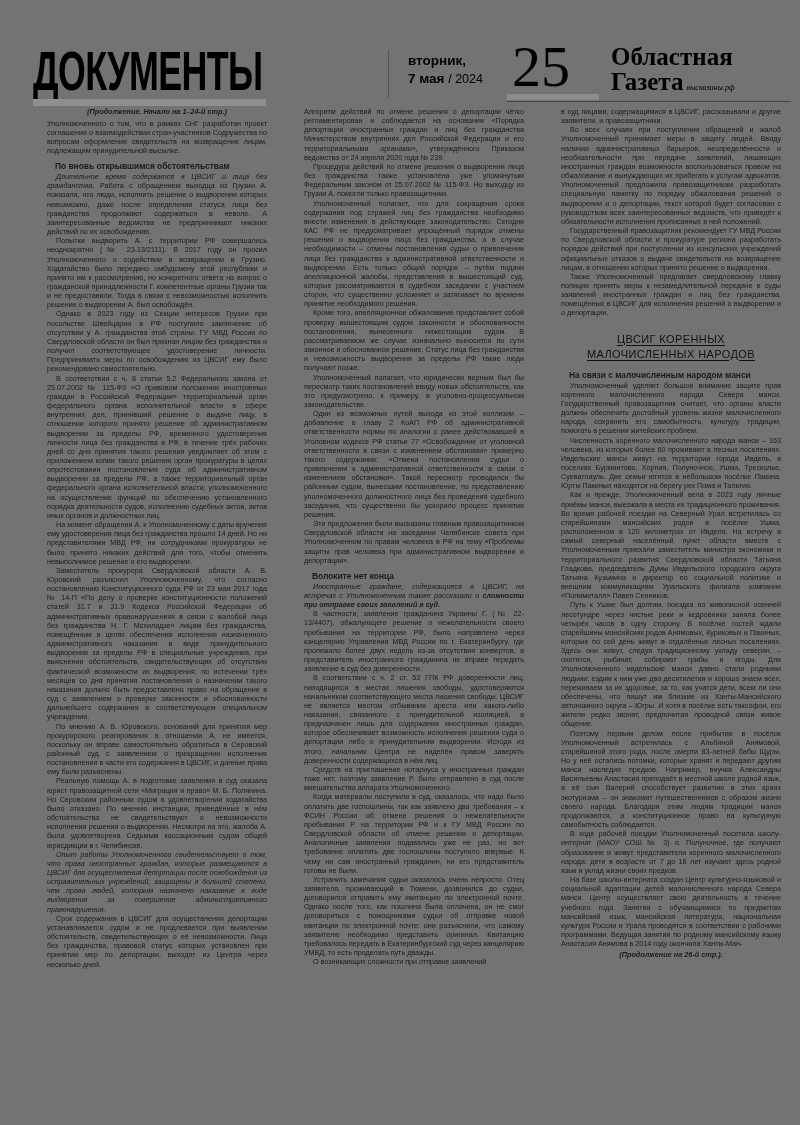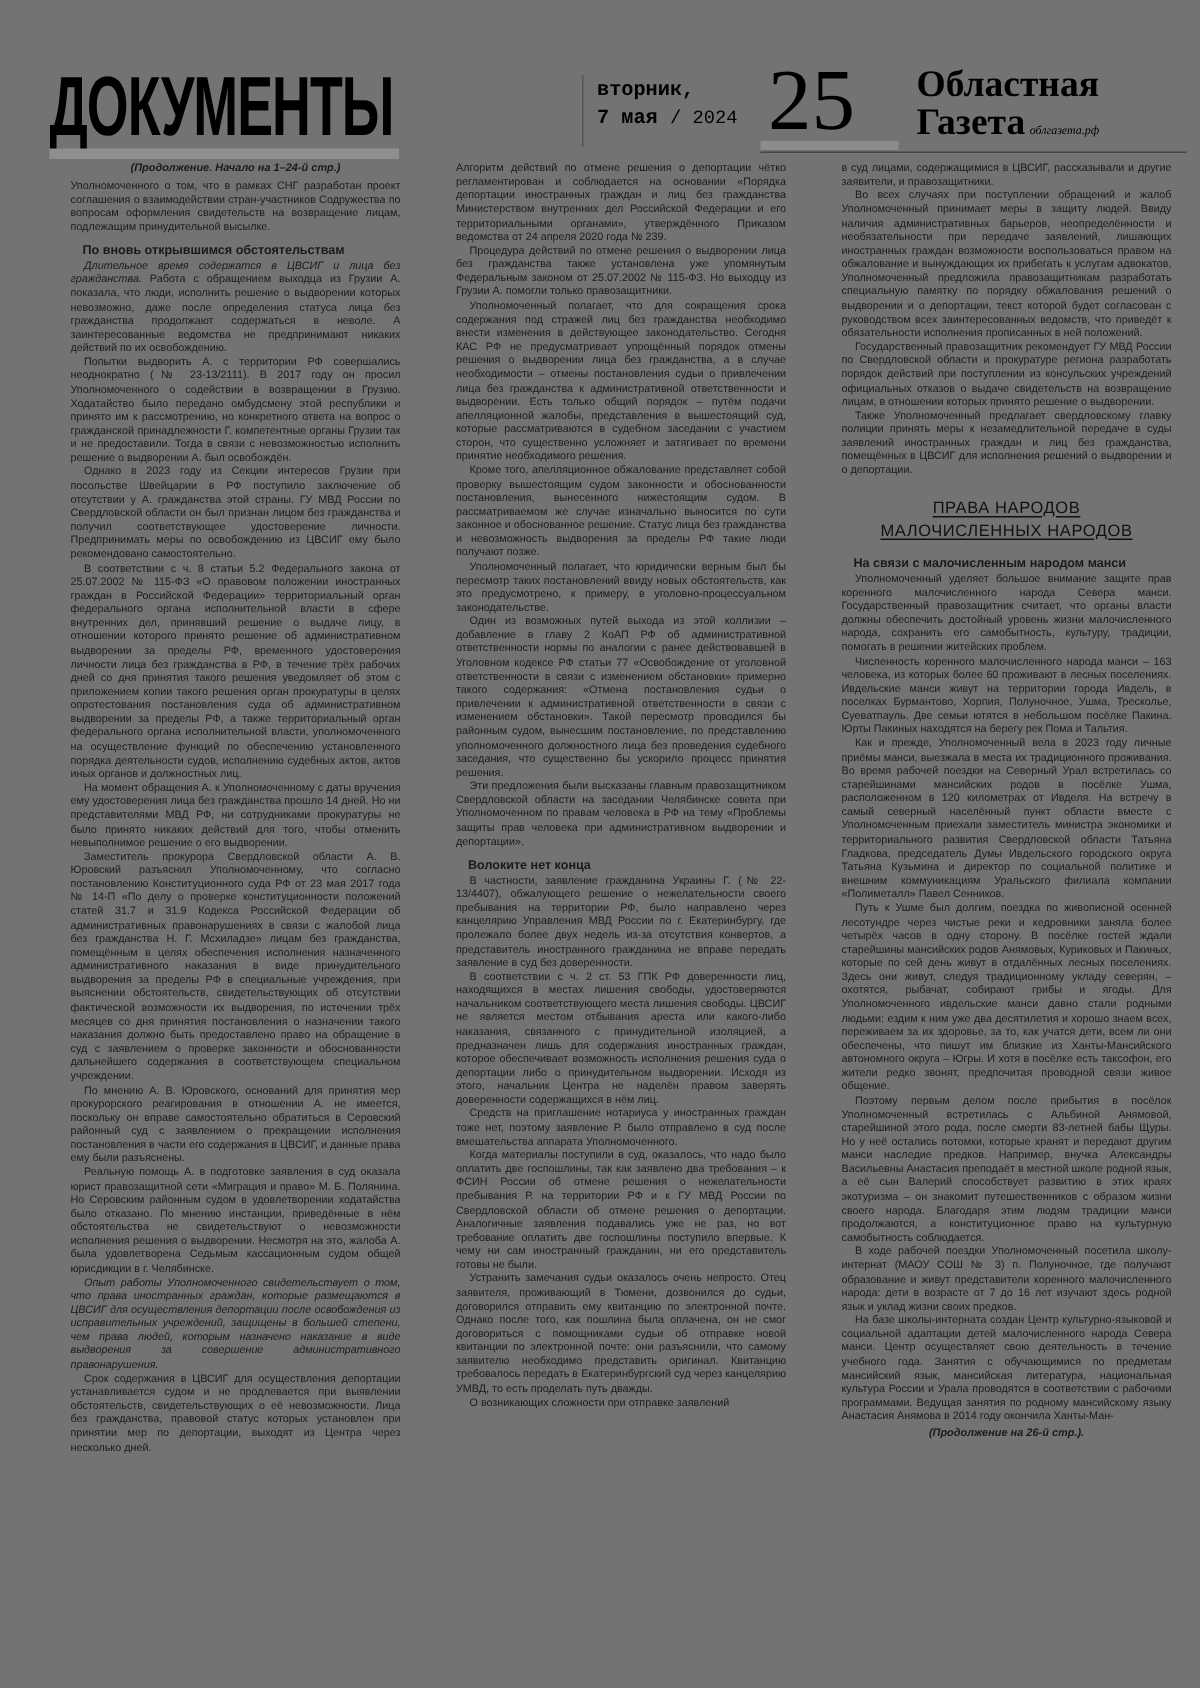--- a/index.html
+++ b/index.html
@@ -3,21 +3,21 @@
 <meta charset="utf-8">
 <style>
   html,body{margin:0;padding:0;background:#e8e8e8;}
   .page{position:relative;width:800px;height:1125px;background:#737373;margin:0 auto;
         font-family:"Liberation Sans","DejaVu Sans",sans-serif;color:#1a1a1a;overflow:hidden;}
   
   .hdr-title{position:absolute;left:33px;top:46px;font-weight:700;font-size:56px;line-height:50px;
              letter-spacing:-1px;transform:scaleX(0.64);transform-origin:left top;white-space:nowrap;color:#000;}
   .hdr-title-bar{position:absolute;left:33px;top:99px;width:233px;height:7px;background:#8f8f8f;}
   .hdr-vline{position:absolute;left:388px;top:50px;width:1px;height:48px;background:#555;}
-  .hdr-date{position:absolute;left:398px;top:52px;font-family:Liberation Mono, monospace;
+  .hdr-date{position:absolute;left:408px;top:52px;font-family:Liberation Sans, sans-serif;
             font-size:13.5px;line-height:18px;color:#000;}
   .hdr-date .b{font-weight:700;}
   .hdr-date .r{font-weight:400;font-size:12.5px;}
   .hdr-pageno{position:absolute;left:512px;top:38px;font-family:"Liberation Serif","DejaVu Serif",serif;
               font-size:58px;line-height:58px;color:#000;}
   .hdr-pageno-bar{position:absolute;left:507px;top:94px;width:92px;height:6px;background:#8c8c8c;}
   .hdr-rule{position:absolute;left:507px;top:101px;width:284px;height:1px;background:#444;}
   .masthead{position:absolute;left:611px;top:44px;font-family:"Liberation Serif","DejaVu Serif",serif;
             font-weight:700;font-size:25px;line-height:25px;color:#000;}
   .masthead .site{font-weight:400;font-style:italic;font-size:8px;letter-spacing:0;margin-left:3px;}
@@ -52,21 +52,21 @@
         <span class="b">7 мая</span>
         <span class="r">/ 2024</span>
       </div>
     </div>
     <div class="hdr-pageno">25</div>
     <div class="hdr-pageno-bar"></div>
     <div class="hdr-rule"></div>
     <div class="masthead">
       <div>Областная</div>
       <div>
-        <span>Газета</span><span class="site">облгазета.рф</span>
+        <span>Газета</span><span class="site">высказаны.рф</span>
       </div>
     </div>
   </div>
 
   <div class="cols">
 
     <div class="col">
       <p class="cont-note">(Продолжение. Начало на 1–24-й стр.)</p>
       <p class="p noind">Уполномоченного о том, что в рамках СНГ разработан проект соглашения о взаимодействии стран-участников Содружества по вопросам оформления свидетельств на возвращение лицам, подлежащим принудительной высылке.</p>
       <p class="colhead">По вновь открывшимся обстоятельствам</p>
@@ -84,34 +84,35 @@
 
     <div class="col">
       <p class="p noind">Алгоритм действий по отмене решения о депортации чётко регламентирован и соблюдается на основании «Порядка депортации иностранных граждан и лиц без гражданства Министерством внутренних дел Российской Федерации и его территориальными органами», утверждённого Приказом ведомства от 24 апреля 2020 года № 239.</p>
       <p class="p">Процедура действий по отмене решения о выдворении лица без гражданства также установлена уже упомянутым Федеральным законом от 25.07.2002 № 115-ФЗ. Но выходцу из Грузии А. помогли только правозащитники.</p>
       <p class="p">Уполномоченный полагает, что для сокращения срока содержания под стражей лиц без гражданства необходимо внести изменения в действующее законодательство. Сегодня КАС РФ не предусматривает упрощённый порядок отмены решения о выдворении лица без гражданства, а в случае необходимости – отмены постановления судьи о привлечении лица без гражданства к административной ответственности и выдворении. Есть только общий порядок – путём подачи апелляционной жалобы, представления в вышестоящий суд, которые рассматриваются в судебном заседании с участием сторон, что существенно усложняет и затягивает по времени принятие необходимого решения.</p>
       <p class="p">Кроме того, апелляционное обжалование представляет собой проверку вышестоящим судом законности и обоснованности постановления, вынесенного нижестоящим судом. В рассматриваемом же случае изначально выносится по сути законное и обоснованное решение. Статус лица без гражданства и невозможность выдворения за пределы РФ такие люди получают позже.</p>
       <p class="p">Уполномоченный полагает, что юридически верным был бы пересмотр таких постановлений ввиду новых обстоятельств, как это предусмотрено, к примеру, в уголовно-процессуальном законодательстве.</p>
       <p class="p">Один из возможных путей выхода из этой коллизии – добавление в главу 2 КоАП РФ об административной ответственности нормы по аналогии с ранее действовавшей в Уголовном кодексе РФ статьи 77 «Освобождение от уголовной ответственности в связи с изменением обстановки» примерно такого содержания: «Отмена постановления судьи о привлечении к административной ответственности в связи с изменением обстановки». Такой пересмотр проводился бы районным судом, вынесшим постановление, по представлению уполномоченного должностного лица без проведения судебного заседания, что существенно бы ускорило процесс принятия решения.</p>
       <p class="p">Эти предложения были высказаны главным правозащитником Свердловской области на заседании Челябинске совета при Уполномоченном по правам человека в РФ на тему «Проблемы защиты прав человека при административном выдворении и депортации».</p>
       <p class="colhead">Волоките нет конца</p>
+      <p class="p"><span class="it">Иностранные граждане, содержащиеся в ЦВСИГ, на встречах с Уполномоченным также рассказали о</span> <span class="bi">сложности при отправке своих заявлений в суд.</span></p>
       <p class="p">В частности, заявление гражданина Украины Г. (№ 22-13/4407), обжалующего решение о нежелательности своего пребывания на территории РФ, было направлено через канцелярию Управления МВД России по г. Екатеринбургу, где пролежало более двух недель из-за отсутствия конвертов, а представитель иностранного гражданина не вправе передать заявление в суд без доверенности.</p>
       <p class="p">В соответствии с ч. 2 ст. 53 ГПК РФ доверенности лиц, находящихся в местах лишения свободы, удостоверяются начальником соответствующего места лишения свободы. ЦВСИГ не является местом отбывания ареста или какого-либо наказания, связанного с принудительной изоляцией, а предназначен лишь для содержания иностранных граждан, которое обеспечивает возможность исполнения решения суда о депортации либо о принудительном выдворении. Исходя из этого, начальник Центра не наделён правом заверять доверенности содержащихся в нём лиц.</p>
       <p class="p">Средств на приглашение нотариуса у иностранных граждан тоже нет, поэтому заявление Р. было отправлено в суд после вмешательства аппарата Уполномоченного.</p>
       <p class="p">Когда материалы поступили в суд, оказалось, что надо было оплатить две госпошлины, так как заявлено два требования – к ФСИН России об отмене решения о нежелательности пребывания Р. на территории РФ и к ГУ МВД России по Свердловской области об отмене решения о депортации. Аналогичные заявления подавались уже не раз, но вот требование оплатить две госпошлины поступило впервые. К чему ни сам иностранный гражданин, ни его представитель готовы не были.</p>
       <p class="p">Устранить замечания судьи оказалось очень непросто. Отец заявителя, проживающий в Тюмени, дозвонился до судьи, договорился отправить ему квитанцию по электронной почте. Однако после того, как пошлина была оплачена, он не смог договориться с помощниками судьи об отправке новой квитанции по электронной почте: они разъяснили, что самому заявителю необходимо представить оригинал. Квитанцию требовалось передать в Екатеринбургский суд через канцелярию УМВД, то есть проделать путь дважды.</p>
       <p class="p">О возникающих сложности при отправке заявлений</p>
     </div>
 
     <div class="col">
       <p class="p noind">в суд лицами, содержащимися в ЦВСИГ, рассказывали и другие заявители, и правозащитники.</p>
       <p class="p">Во всех случаях при поступлении обращений и жалоб Уполномоченный принимает меры в защиту людей. Ввиду наличия административных барьеров, неопределённости и необязательности при передаче заявлений, лишающих иностранных граждан возможности воспользоваться правом на обжалование и вынуждающих их прибегать к услугам адвокатов, Уполномоченный предложила правозащитникам разработать специальную памятку по порядку обжалования решений о выдворении и о депортации, текст которой будет согласован с руководством всех заинтересованных ведомств, что приведёт к обязательности исполнения прописанных в ней положений.</p>
       <p class="p">Государственный правозащитник рекомендует ГУ МВД России по Свердловской области и прокуратуре региона разработать порядок действий при поступлении из консульских учреждений официальных отказов о выдаче свидетельств на возвращение лицам, в отношении которых принято решение о выдворении.</p>
       <p class="p">Также Уполномоченный предлагает свердловскому главку полиции принять меры к незамедлительной передаче в суды заявлений иностранных граждан и лиц без гражданства, помещённых в ЦВСИГ для исполнения решений о выдворении и о депортации.</p>
-      <p class="big-heading"><span>ПРАВА НАРОДОВ</span><br><span>МАЛОЧИСЛЕННЫХ НАРОДОВ</span></p>
+      <p class="big-heading"><span>ЦВСИГ КОРЕННЫХ</span><br><span>МАЛОЧИСЛЕННЫХ НАРОДОВ</span></p>
       <p class="colhead">На связи с малочисленным народом манси</p>
       <p class="p">Уполномоченный уделяет большое внимание защите прав коренного малочисленного народа Севера манси. Государственный правозащитник считает, что органы власти должны обеспечить достойный уровень жизни малочисленного народа, сохранить его самобытность, культуру, традиции, помогать в решении житейских проблем.</p>
       <p class="p">Численность коренного малочисленного народа манси – 163 человека, из которых более 60 проживают в лесных поселениях. Ивдельские манси живут на территории города Ивдель, в поселках Бурмантово, Хорпия, Полуночное, Ушма, Тресколье, Суеватпауль. Две семьи ютятся в небольшом посёлке Пакина. Юрты Пакиных находятся на берегу рек Пома и Тальтия.</p>
       <p class="p">Как и прежде, Уполномоченный вела в 2023 году личные приёмы манси, выезжала в места их традиционного проживания. Во время рабочей поездки на Северный Урал встретилась со старейшинами мансийских родов в посёлке Ушма, расположенном в 120 километрах от Ивделя. На встречу в самый северный населённый пункт области вместе с Уполномоченным приехали заместитель министра экономики и территориального развития Свердловской области Татьяна Гладкова, председатель Думы Ивдельского городского округа Татьяна Кузьмина и директор по социальной политике и внешним коммуникациям Уральского филиала компании «Полиметалл» Павел Сенников.</p>
       <p class="p">Путь к Ушме был долгим, поездка по живописной осенней лесотундре через чистые реки и кедровники заняла более четырёх часов в одну сторону. В посёлке гостей ждали старейшины мансийских родов Анямовых, Куриковых и Пакиных, которые по сей день живут в отдалённых лесных поселениях. Здесь они живут, следуя традиционному укладу северян, – охотятся, рыбачат, собирают грибы и ягоды. Для Уполномоченного ивдельские манси давно стали родными людьми: ездим к ним уже два десятилетия и хорошо знаем всех, переживаем за их здоровье, за то, как учатся дети, всем ли они обеспечены, что пишут им близкие из Ханты-Мансийского автономного округа – Югры. И хотя в посёлке есть таксофон, его жители редко звонят, предпочитая проводной связи живое общение.</p>
       <p class="p">Поэтому первым делом после прибытия в посёлок Уполномоченный встретилась с Альбиной Анямовой, старейшиной этого рода, после смерти 83-летней бабы Щуры. Но у неё остались потомки, которые хранят и передают другим манси наследие предков. Например, внучка Александры Васильевны Анастасия преподаёт в местной школе родной язык, а её сын Валерий способствует развитию в этих краях экотуризма – он знакомит путешественников с образом жизни своего народа. Благодаря этим людям традиции манси продолжаются, а конституционное право на культурную самобытность соблюдается.</p>
       <p class="p">В ходе рабочей поездки Уполномоченный посетила школу-интернат (МАОУ СОШ № 3) п. Полуночное, где получают образование и живут представители коренного малочисленного народа: дети в возрасте от 7 до 16 лет изучают здесь родной язык и уклад жизни своих предков.</p>
       <p class="p">На базе школы-интерната создан Центр культурно-языковой и социальной адаптации детей малочисленного народа Севера манси. Центр осуществляет свою деятельность в течение учебного года. Занятия с обучающимися по предметам мансийский язык, мансийская литература, национальная культура России и Урала проводятся в соответствии с рабочими программами. Ведущая занятия по родному мансийскому языку Анастасия Анямова в 2014 году окончила Ханты-Ман-</p>
       <p class="cont-note end">(Продолжение на 26-й стр.).</p>
     </div>

